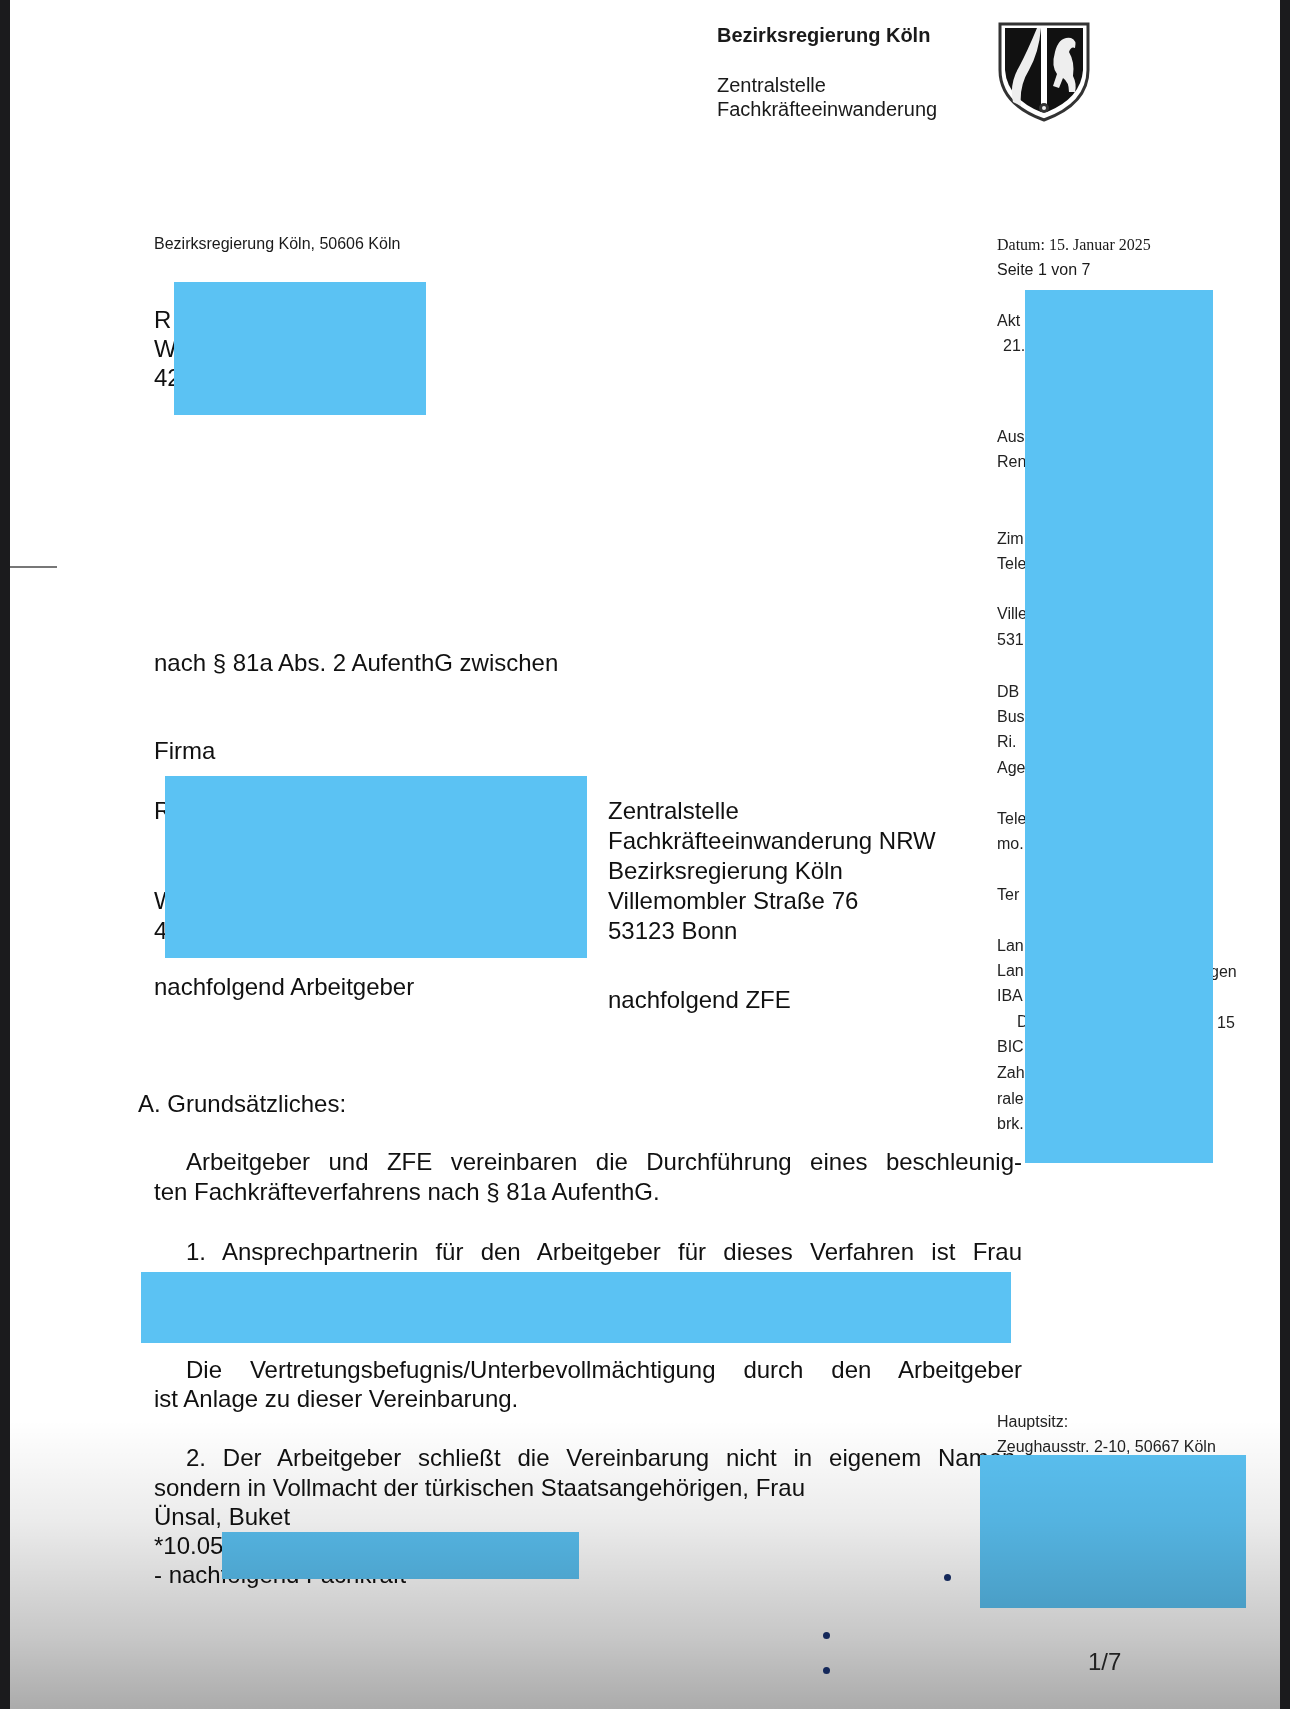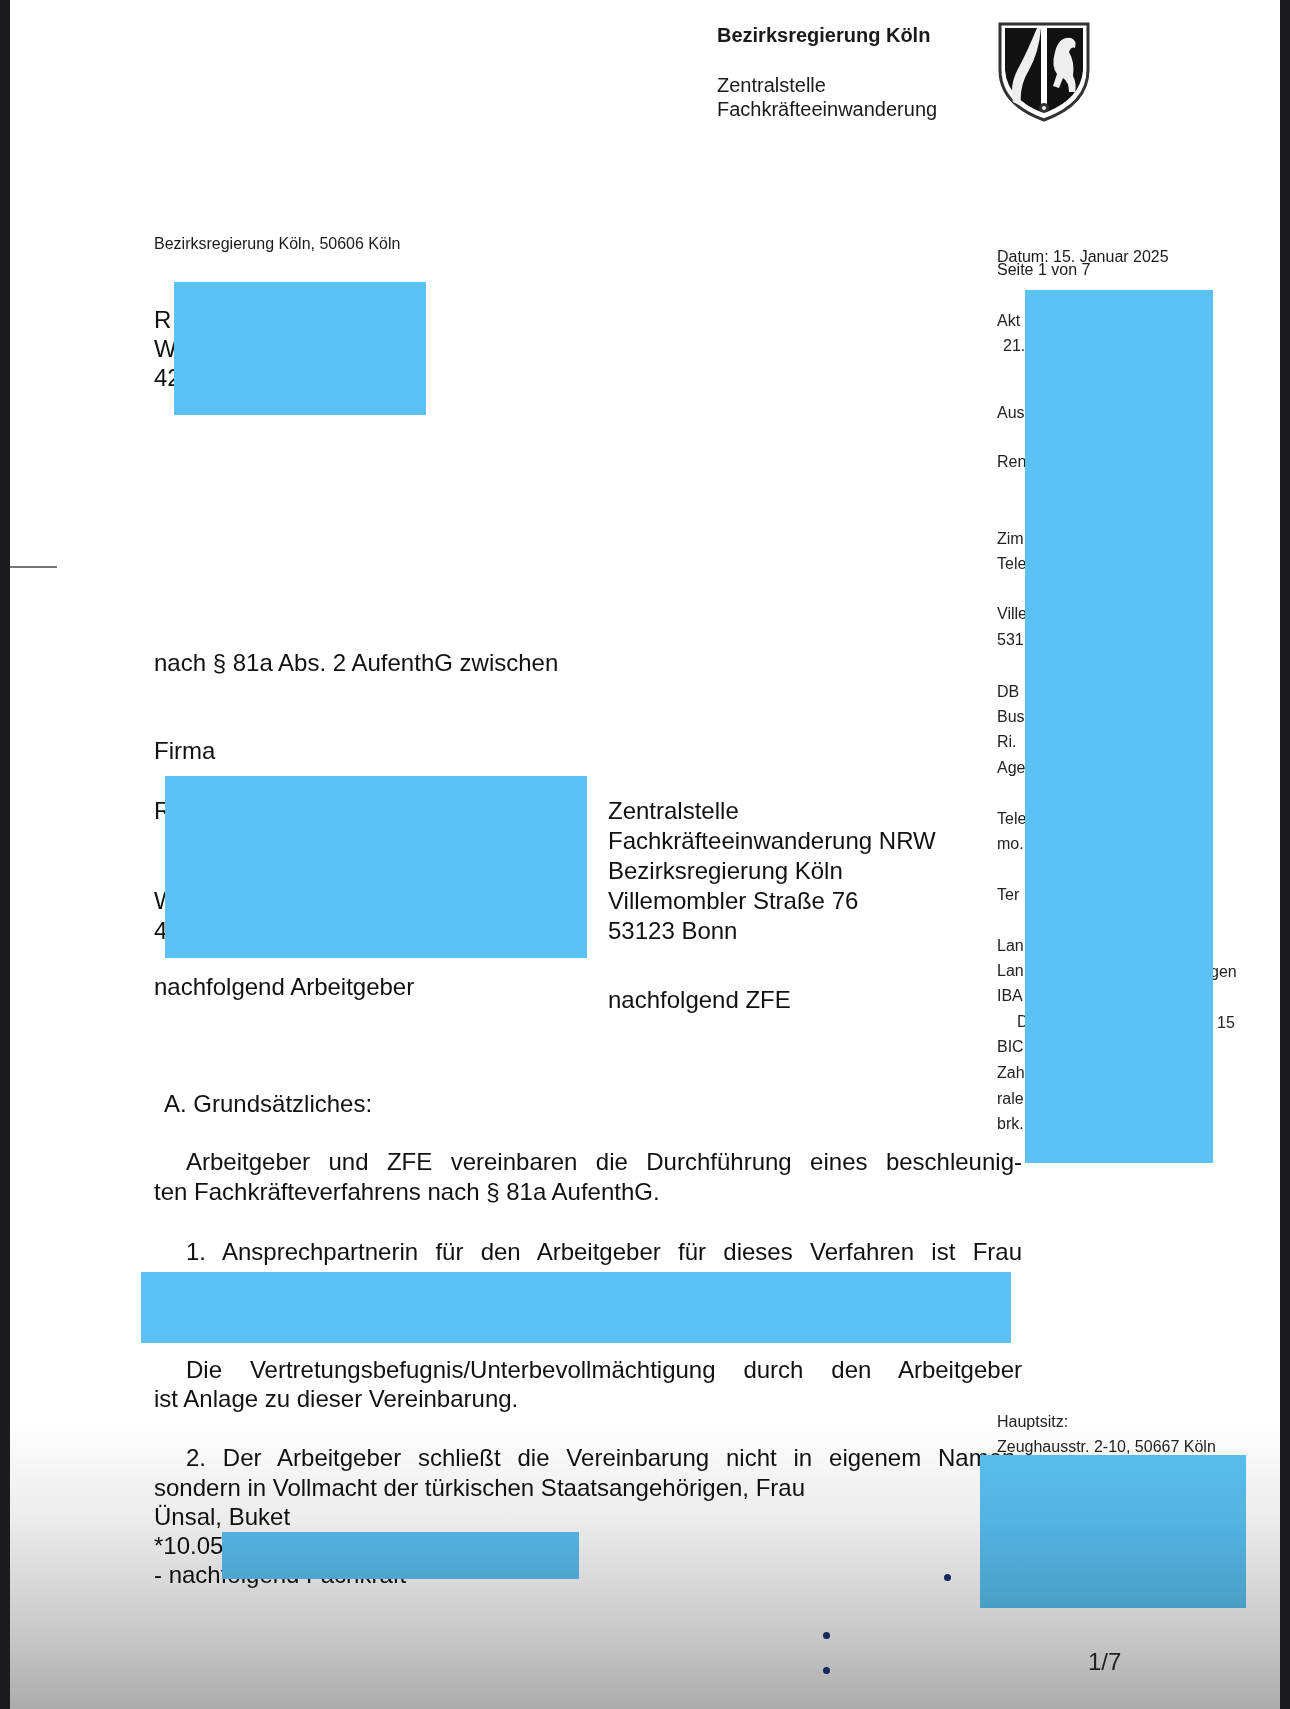--- a/index.html
+++ b/index.html
@@ -52,26 +52,26 @@
   </div>
 
   <div class="abs small" style="left:144px;top:235px;">Bezirksregierung Köln, 50606 Köln</div>
 
   <div class="abs body" style="left:144px;top:305px;line-height:29px;">
     <div>R</div>
     <div>W</div>
     <div>42</div>
   </div>
 
-  <div class="abs small" style="left:987px;top:248px;">Datum: 15. Januar 2025</div>
+  <div class="abs small" style="left:987px;top:236px;font-family:Liberation Serif, serif;">Datum: 15. Januar 2025</div>
   <div class="abs small" style="left:987px;top:261px;">Seite 1 von 7</div>
 
   <div class="abs rc" style="left:987px;top:312px;">Akt</div>
   <div class="abs rc" style="left:993px;top:337px;">21.</div>
-  <div class="abs rc" style="left:987px;top:404px;">Aus</div>
+  <div class="abs rc" style="left:987px;top:428px;">Aus</div>
   <div class="abs rc" style="left:987px;top:453px;">Ren</div>
   <div class="abs rc" style="left:987px;top:530px;">Zim</div>
   <div class="abs rc" style="left:987px;top:555px;">Tele</div>
   <div class="abs rc" style="left:987px;top:605px;">Ville</div>
   <div class="abs rc" style="left:987px;top:631px;">531</div>
   <div class="abs rc" style="left:987px;top:683px;text-align:right;">DB</div>
   <div class="abs rc" style="left:987px;top:708px;">Bus</div>
   <div class="abs rc" style="left:987px;top:733px;">Ri.</div>
   <div class="abs rc" style="left:987px;top:759px;">Age</div>
   <div class="abs rc" style="left:987px;top:810px;">Tele</div>
@@ -106,21 +106,21 @@
     <div>Zentralstelle</div>
     <div>Fachkräfteeinwanderung NRW</div>
     <div>Bezirksregierung Köln</div>
     <div>Villemombler Straße 76</div>
     <div>53123 Bonn</div>
   </div>
 
   <div class="abs body" style="left:144px;top:973px;">nachfolgend Arbeitgeber</div>
   <div class="abs body" style="left:598px;top:986px;">nachfolgend ZFE</div>
 
-  <div class="abs body" style="left:154px;top:1090px;">A. Grundsätzliches:</div>
+  <div class="abs body" style="left:128px;top:1090px;">A. Grundsätzliches:</div>
 
   <div class="abs body just" style="left:144px;width:836px;top:1148px;">Arbeitgeber und ZFE vereinbaren die Durchführung eines beschleunig-</div>
   <div class="abs body" style="left:144px;top:1178px;">ten Fachkräfteverfahrens nach § 81a AufenthG.</div>
 
   <div class="abs body just" style="left:144px;width:836px;top:1238px;">1. Ansprechpartnerin für den Arbeitgeber für dieses Verfahren ist Frau</div>
 
   <div class="abs body" style="left:144px;top:1385px;">ist Anlage zu dieser Vereinbarung.</div>
   <div class="abs body just" style="left:144px;width:836px;top:1356px;">Die Vertretungsbefugnis/Unterbevollmächtigung durch den Arbeitgeber</div>
 
   <div class="abs body just" style="left:144px;width:836px;top:1444px;">2. Der Arbeitgeber schließt die Vereinbarung nicht in eigenem Namen,</div>

